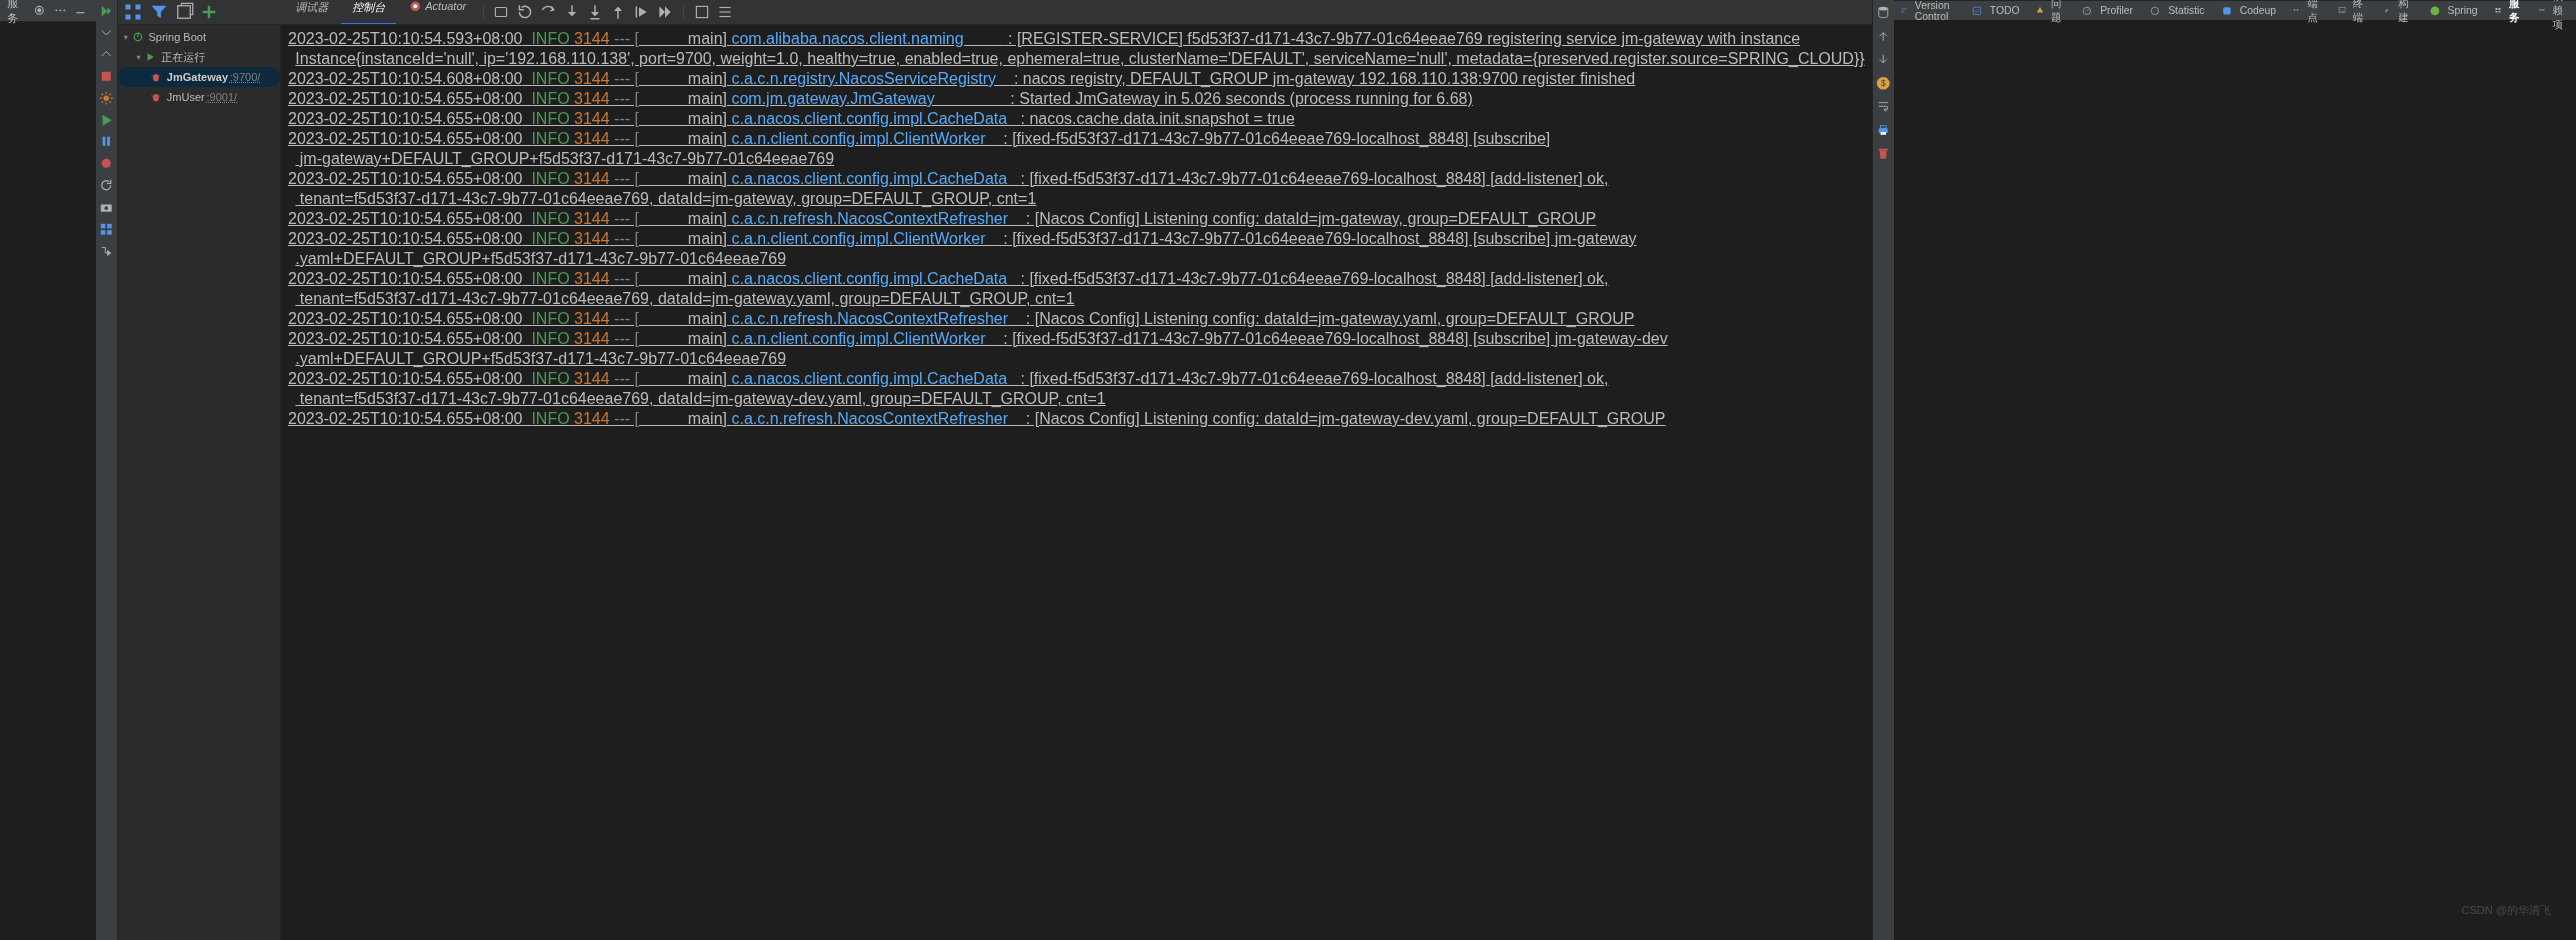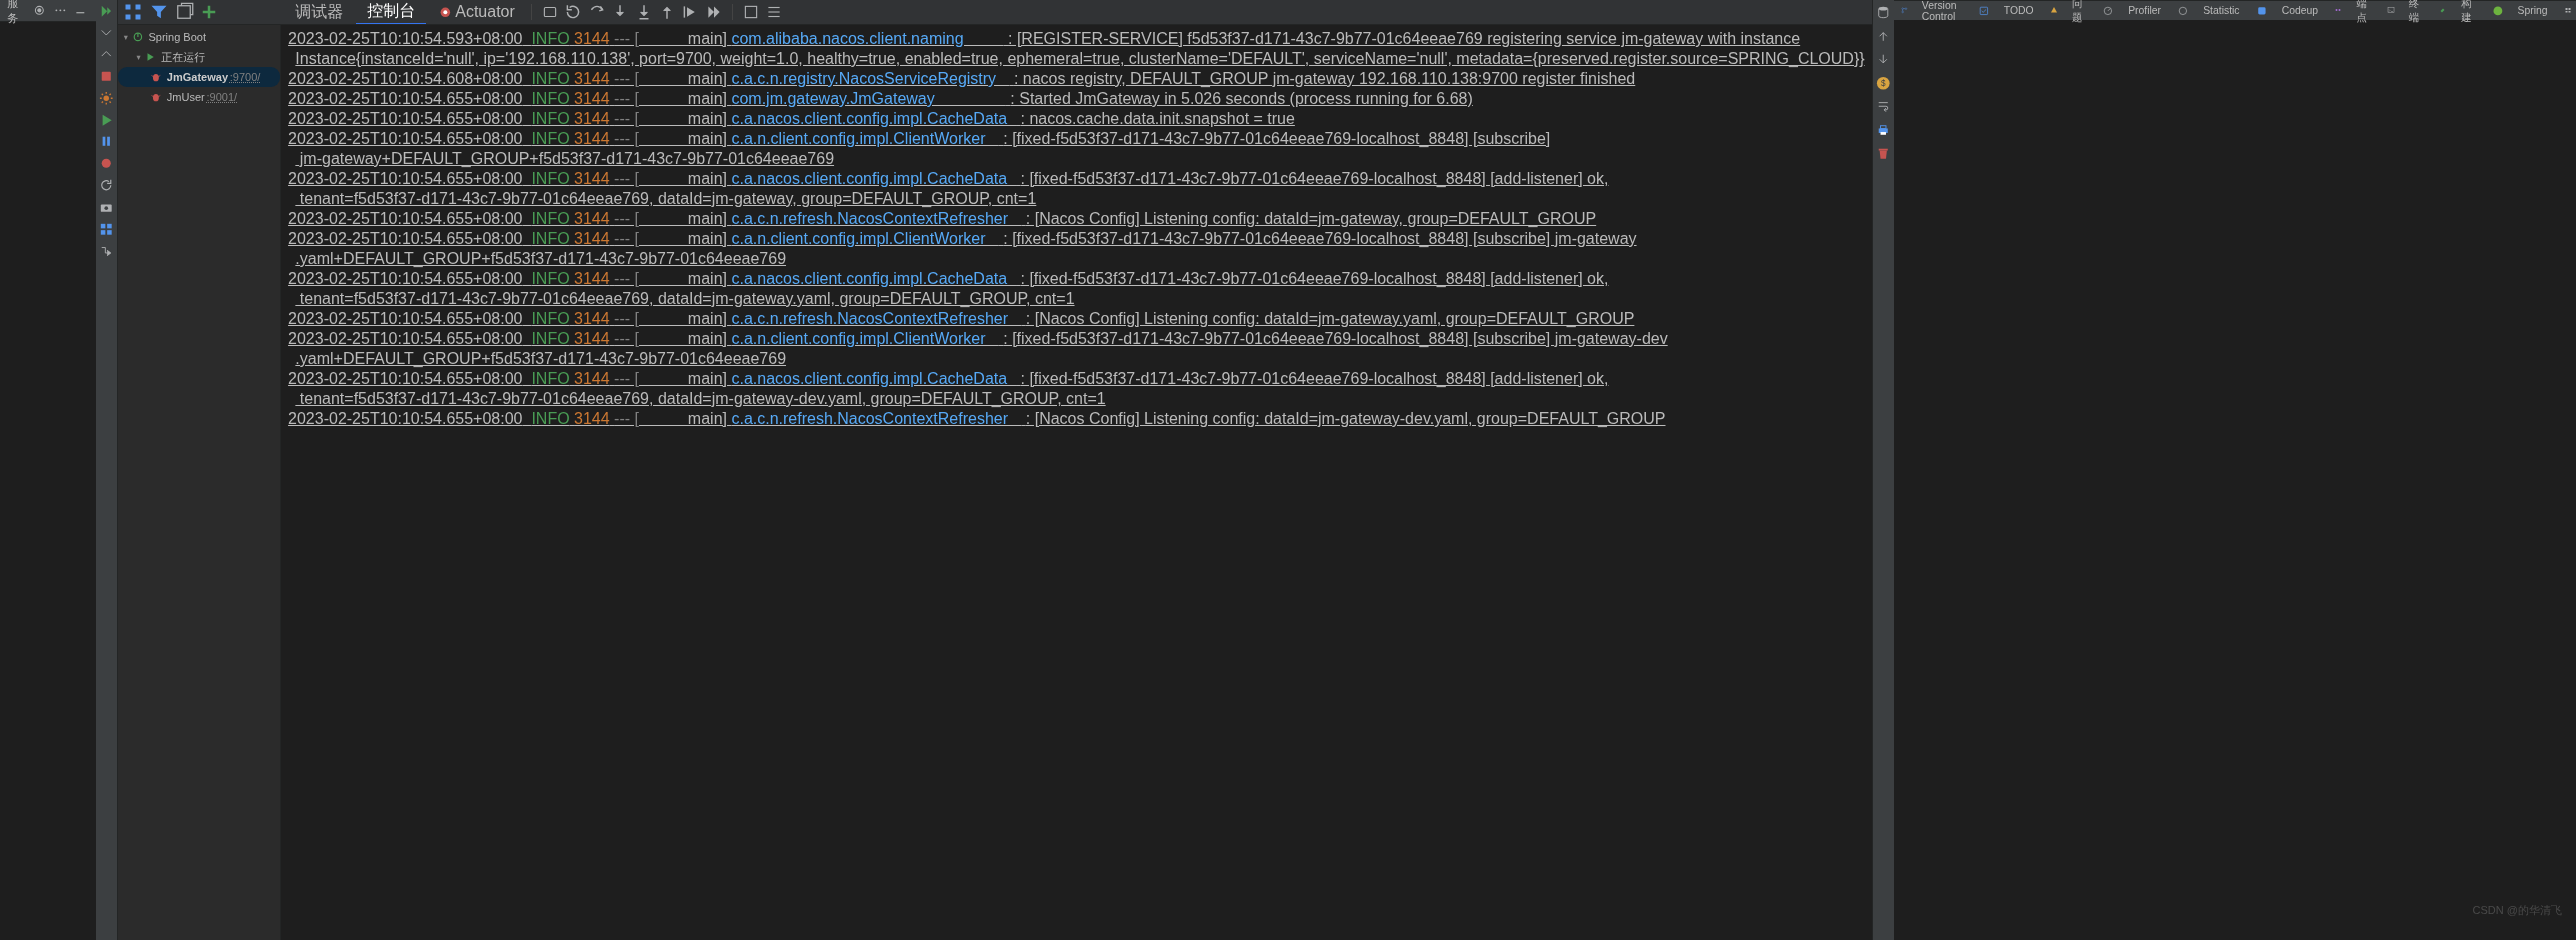--- a/index.html
+++ b/index.html
@@ -43,21 +43,21 @@
 .tree-row .label b { font-weight: bold; color: #ccc; }
 .tree-row .port { color: #808080; margin-left: 1.8px; text-decoration: underline dotted #808080; }
 .indent-1 { padding-left: 16.3px; }
 .indent-2 { padding-left: 31px; }
 
 
 .console-area { flex: 1; display: flex; flex-direction: column; background: #1e1e1e; min-width: 0; position: relative; }
 
 
 .console-tabs { height: 25.4px; background: #313335; display: flex; align-items: center; border-bottom: 0.9px solid #232525; padding: 0 3.6px; gap: 1.8px; }
-.console-tab { height: 23.6px; padding: 0 11px; display: flex; align-items: center; color: #bbb; cursor: pointer; font-size: 16px; gap: 3.6px; }
+.console-tab { height: 23.6px; padding: 0 11px; display: flex; align-items: flex-start; color: #bbb; cursor: pointer; font-size: 11px; gap: 3.6px; font-style: italic; }
 .console-tab.active { border-bottom: 1.8px solid #3574f0; color: #fff; }
 .console-tab .tab-icon { width: 12.7px; height: 12.7px; }
 .console-tabs .sep { width: 0.9px; height: 16.3px; background: #444; margin: 0 3.6px; }
 .console-tabs .toolbar-icons { display: flex; align-items: center; gap: 5.4px; margin-left: 3.6px; }
 .console-tabs .tb-icon { width: 18px; height: 18px; display: flex; align-items: center; justify-content: center; color: #afb1b3; cursor: pointer; }
 
 
 .log-output { flex: 1; overflow: auto; font-family: "JetBrains Mono", Consolas, monospace; font-size: 16px; line-height: 20px; padding: 3.6px 7.3px; color: #bbb; white-space: pre; text-decoration: underline; }
 .log-line { display: block; }
 .ts { color: #bbbbbb; }
@@ -71,25 +71,25 @@
 .log-output::-webkit-scrollbar { width: 9px; }
 .log-output::-webkit-scrollbar-track { background: #2b2b2b; }
 .log-output::-webkit-scrollbar-thumb { background: #a0752d; border-radius: 1.8px; }
 
 
 .right-gutter { width: 22px; background: #3c3f41; border-left: 0.9px solid #232525; display: flex; flex-direction: column; align-items: center; padding-top: 5.4px; gap: 9px; }
 .right-gutter .rg-icon { width: 14.5px; height: 14.5px; display: flex; align-items: center; justify-content: center; cursor: pointer; color: #afb1b3; }
 
 
 .bottom-bar { height: 20px; background: #3c3f41; border-top: 0.9px solid #232525; display: flex; align-items: center; padding: 0 7.3px; gap: 16.3px; font-size: 10.4px; color: #bbb; }
-.bottom-bar .bb-item { display: flex; align-items: center; gap: 14px; cursor: pointer; }
+.bottom-bar .bb-item { display: flex; align-items: center; gap: 7px; cursor: pointer; }
 .bottom-bar .bb-icon { width: 11.8px; height: 11.8px; display: flex; align-items: center; justify-content: center; }
 
 
-.watermark { position: fixed; right: 14px; bottom: 22px; color: rgba(200,200,200,0.25); font-size: 11px; pointer-events: none; }
+.watermark { position: fixed; right: 25px; bottom: 22px; color: rgba(200,200,200,0.25); font-size: 11px; pointer-events: none; }
 
 
 svg { display: block; }
 </style>
 </head>
 <body>
 
 <div class="ide-root">
 
   <div class="top-header">

